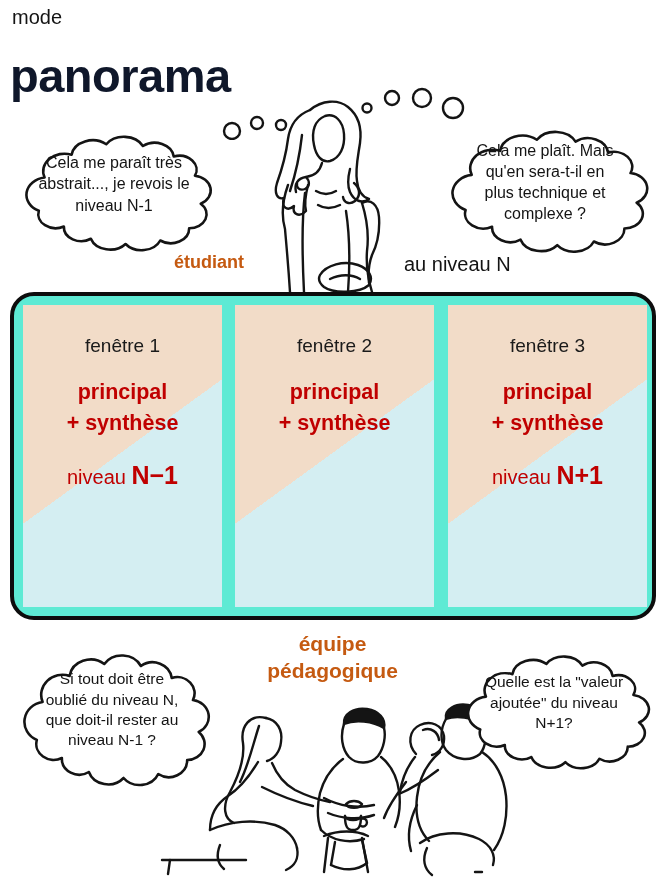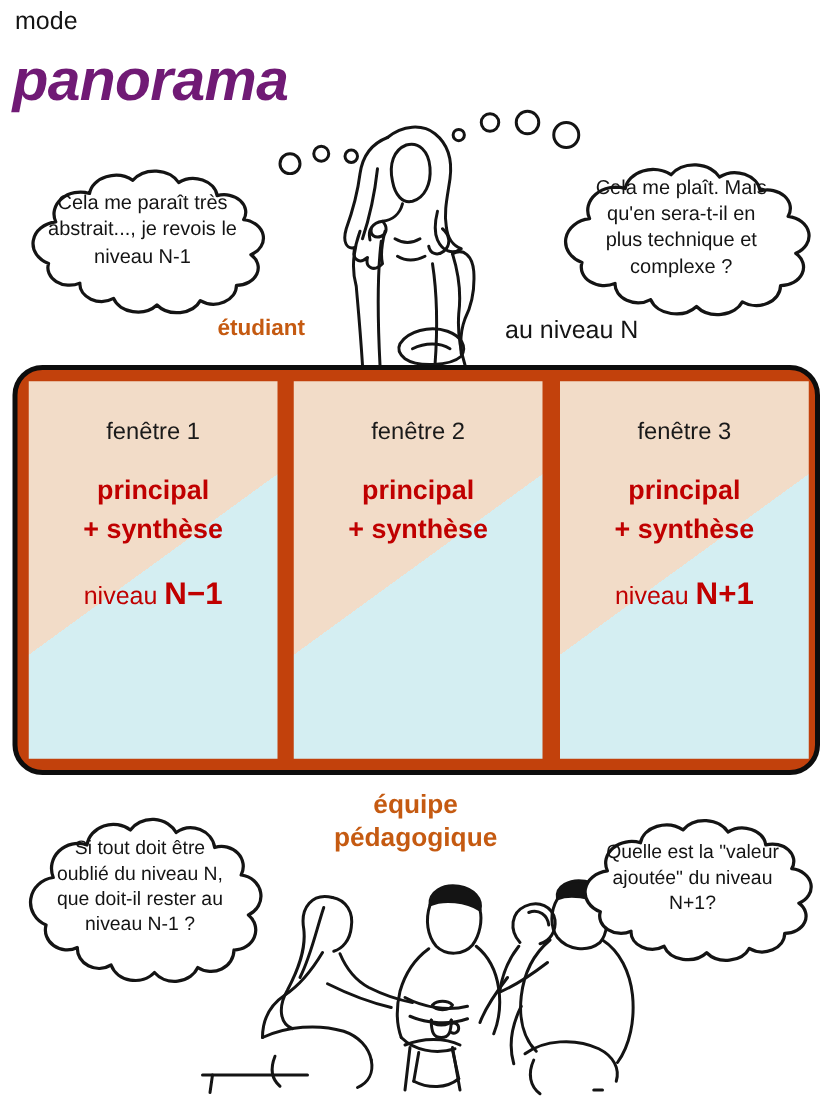--- a/index.html
+++ b/index.html
@@ -5,21 +5,21 @@
   html,body{margin:0;padding:0;}
   body{
     width:662px;height:880px;position:relative;overflow:hidden;
     background:#ffffff;
     font-family:"Liberation Sans","DejaVu Sans",sans-serif;
     color:#141414;
   }
   .abs{position:absolute;}
   
   #mode-label{left:12px;top:6px;font-size:20px;color:#141414;}
-  #page-title{left:10px;top:36px;font-size:47px;font-weight:bold;color:#701a75;letter-spacing:-0.5px;font-style:italic;}
+  #page-title{left:10px;top:48px;font-size:47px;font-weight:bold;color:#0f172a;letter-spacing:-0.5px;}
   
   .cloud{pointer-events:none;}
   .cloud svg{position:absolute;inset:0;width:100%;height:100%;overflow:visible;}
   .cloud-path{fill:#ffffff;stroke:#141414;stroke-width:2.6;vector-effect:non-scaling-stroke;stroke-linejoin:round;}
   .cloud-label{
     position:absolute;inset:0;display:flex;align-items:center;justify-content:center;
     text-align:center;white-space:pre-line;line-height:1.32;color:#141414;padding-bottom:8px;
   }
   #cloud-top-left{left:8px;top:118px;width:212px;height:140px;}
   #cloud-top-left .cloud-label{font-size:16px;}
@@ -29,21 +29,21 @@
   #cloud-bottom-left .cloud-label{font-size:15.5px;}
   #cloud-bottom-right{left:450px;top:638px;width:208px;height:138px;}
   #cloud-bottom-right .cloud-label{font-size:15.5px;}
   
   #student-label{left:174px;top:252px;font-size:18px;font-weight:bold;color:#C55A11;}
   #student-level-note{left:404px;top:253px;font-size:20px;color:#141414;}
   #team-label{left:230px;top:631px;width:205px;text-align:center;font-size:21px;font-weight:bold;color:#C55A11;line-height:1.28;white-space:pre-line;}
   
   #panel{
     left:10px;top:292px;width:646px;height:328px;box-sizing:border-box;
-    background:#c2410c;border:4.5px solid #0d0d0d;border-radius:24px;
+    background:#5eead4;border:4.5px solid #0d0d0d;border-radius:24px;
   }
   .window-col{
     position:absolute;top:9px;width:199px;height:302px;
     background:linear-gradient(144deg,#F2DCC8 49%,#D4EEF2 49%);
     display:flex;flex-direction:column;align-items:center;text-align:center;
   }
   #window-1{left:9px;}
   #window-2{left:221px;}
   #window-3{left:434px;}
   .win-title{margin-top:30px;font-size:19px;color:#1a1a1a;}

